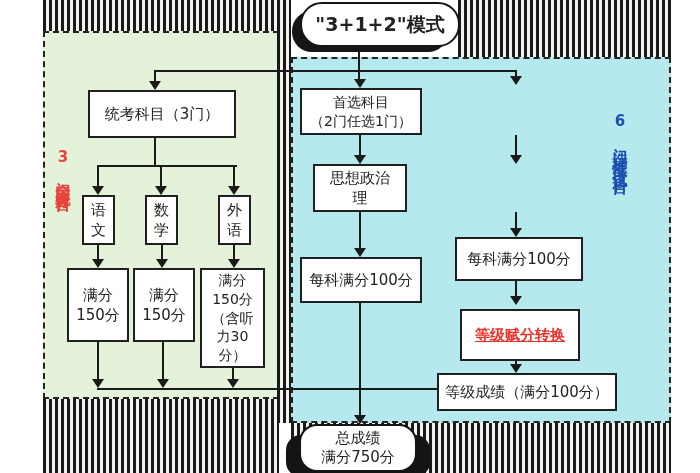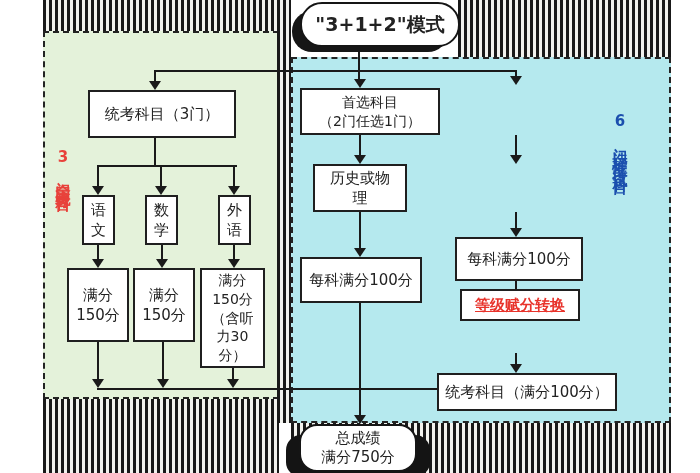--- a/index.html
+++ b/index.html
@@ -95,40 +95,40 @@
 分）</div>
 
   <div class="vline" style="left:97px;top:342px;width:2px;height:37px"></div>
   <div class="vline" style="left:162px;top:342px;width:2px;height:37px"></div>
   <div class="vline" style="left:232px;top:368px;width:2px;height:11px"></div>
   <div class="arrow" style="left:92px;top:379px"></div>
   <div class="arrow" style="left:157px;top:379px"></div>
   <div class="arrow" style="left:227px;top:379px"></div>
   <div class="hline" style="left:97px;top:388px;width:340px;height:2px"></div>
 
-  <div class="fbox" style="left:300px;top:88px;width:140px;height:47px;font-size:14px">首选科目
+  <div class="fbox" style="left:300px;top:88px;width:122px;height:47px;font-size:14px">首选科目
 （2门任选1门）</div>
   <div class="vline" style="left:359px;top:135px;width:2px;height:20px"></div>
   <div class="arrow" style="left:354px;top:155px"></div>
-  <div class="fbox" style="left:313px;top:164px;width:94px;height:48px">历史或物
+  <div class="fbox" style="left:313px;top:164px;width:94px;height:48px">思想政治
 理</div>
   <div class="vline" style="left:359px;top:212px;width:2px;height:36px"></div>
   <div class="arrow" style="left:354px;top:248px"></div>
   <div class="fbox" style="left:300px;top:257px;width:122px;height:46px">每科满分100分</div>
   <div class="vline" style="left:359px;top:303px;width:2px;height:112px"></div>
   <div class="arrow" style="left:354px;top:415px"></div>
 
   <div class="vline" style="left:515px;top:135px;width:2px;height:20px"></div>
   <div class="arrow" style="left:510px;top:155px"></div>
   <div class="vline" style="left:515px;top:212px;width:2px;height:16px"></div>
   <div class="arrow" style="left:510px;top:228px"></div>
   <div class="fbox" style="left:455px;top:237px;width:128px;height:44px">每科满分100分</div>
   <div class="vline" style="left:515px;top:281px;width:2px;height:15px"></div>
   <div class="arrow" style="left:510px;top:296px"></div>
-  <div class="fbox red-link" style="left:460px;top:289px;width:120px;height:32px">等级赋分转换</div>
+  <div class="fbox red-link" style="left:460px;top:309px;width:120px;height:52px">等级赋分转换</div>
   <div class="vline" style="left:515px;top:353px;width:2px;height:11px"></div>
   <div class="arrow" style="left:510px;top:364px"></div>
-  <div class="fbox" style="left:437px;top:373px;width:180px;height:38px">统考科目（满分100分）</div>
+  <div class="fbox" style="left:437px;top:373px;width:180px;height:38px">等级成绩（满分100分）</div>
 
   <div class="pill" style="left:299px;top:424px;width:118px;height:48px;border-radius:18px;font-size:15px;box-shadow:-16px 8px 0 -3px #141414, 16px 8px 0 -3px #141414">总成绩
 满分750分</div>
 
 </div>
 
 </body></html>

